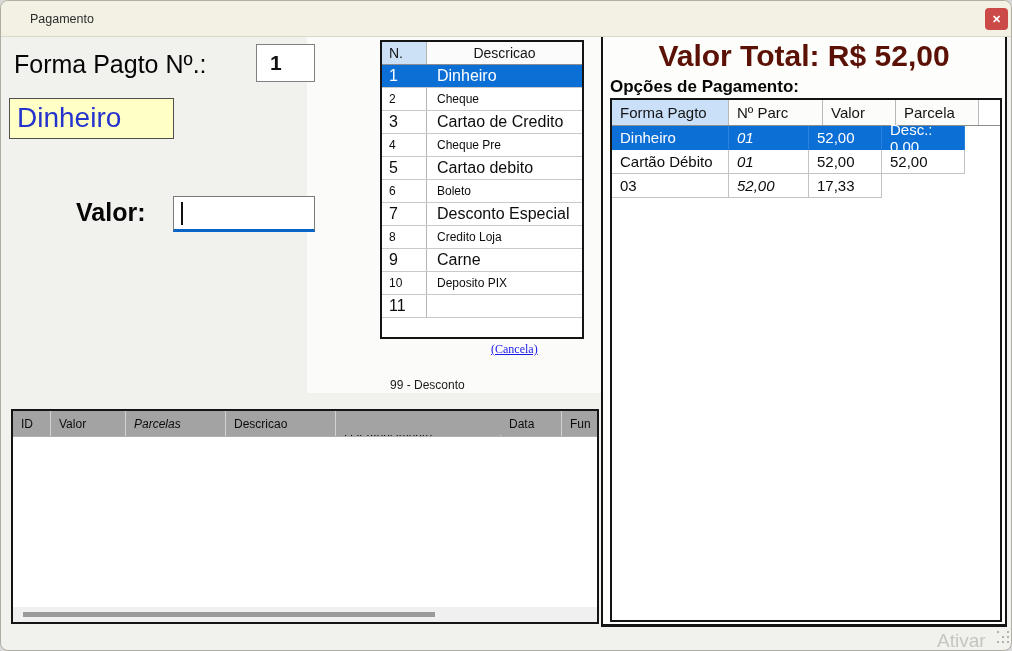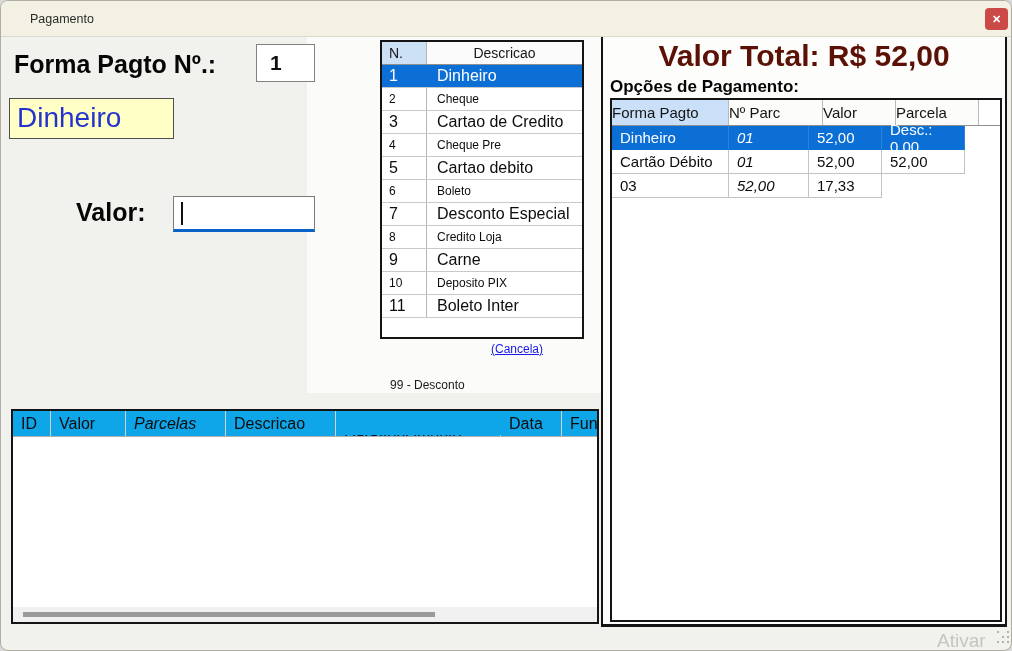--- a/index.html
+++ b/index.html
@@ -17,21 +17,21 @@
   }
   .title-text{ position:absolute; left:29px; top:11px; font-size:12.5px; color:#2b2b2b; }
   .close-btn{
     position:absolute; left:984px; top:7px; width:23px; height:22px;
     background:#cb4a48; border-radius:4px; color:#fff;
     display:flex; align-items:center; justify-content:center;
     font-size:11px; font-weight:bold; cursor:pointer;
   }
 
   
-  .lbl-forma{ position:absolute; left:13px; top:49px; font-size:25px; font-weight:bold; color:#060606; }
+  .lbl-forma{ position:absolute; left:13px; top:49px; font-size:25px; font-weight:normal; color:#060606; }
   .inp-forma{
     position:absolute; left:255px; top:43px; width:59px; height:38px;
     background:#fff; border:1px solid #818181; font-size:21px; font-weight:bold;
     padding-left:13px; font-family:"Liberation Sans",sans-serif; color:#111; outline:none;
   }
   .pay-display{
     position:absolute; left:8px; top:97px; width:165px; height:41px;
     background:#ffffc6; border:1px solid #4f4f4f; color:#2433cd;
     font-size:28px; line-height:38px; padding-left:7px;
   }
@@ -57,58 +57,58 @@
   .lheader .dcell{ background:#fbfbfb; text-align:center; padding-left:0; justify-content:center; }
   .ncell{ width:45px; border-right:1px solid #b4b4b4; padding-left:7px; display:flex; align-items:center; }
   .dcell{ flex:1; padding-left:10px; display:flex; align-items:center; }
   .lrow{ border-bottom:1px solid #c9c9c9; color:#0c0c0c; cursor:default; }
   .lrow.lg{ font-size:16px; }
   .lrow.sm{ font-size:12px; }
   .lrow.selected{ background:#0b6fd6; color:#fff; }
   .lrow.selected .ncell{ border-right-color:#0b6fd6; }
 
   .note-99{ position:absolute; left:389px; top:341px; font-size:12px; color:#1a1a1a;margin-top:36px; }
-  .link-cancela{ position:absolute; left:490px; top:341px; font-size:12px; color:#1919e8; text-decoration:underline; cursor:pointer; }
+  .link-cancela{ position:absolute; left:490px; top:341px; font-size:12px; color:#1919e8; text-decoration:underline; cursor:pointer;font-family:Liberation Serif, serif; }
 
   
   .rpanel{
     position:absolute; left:600px; top:36px; width:406px; height:590px;
     background:#fdfdfc; border-left:2px solid #141414; border-right:2px solid #141414; border-bottom:3px solid #141414;
   }
   .total-line{ position:absolute; left:0; top:2px; width:100%; text-align:center;
     font-size:30px; font-weight:bold; color:#5b1105; white-space:nowrap; }
   .opts-label{ position:absolute; left:7px; top:40px; font-size:17px; font-weight:bold; color:#060606; }
 
   .pgrid{
     position:absolute; left:7px; top:61px; width:392px; height:524px;
     background:#fff; border:2px solid #141414; overflow:hidden;
   }
   .pgrid-header{ display:flex; height:26px; font-size:15px; color:#141414; border-bottom:1px solid #8e8e8e; }
-  .pgrid-header .hc{ display:flex; align-items:center; border-right:1px solid #b9b9b9; background:#fcfcfb; }
+  .pgrid-header .hc{ display:flex; align-items:center; padding-left:8px; border-right:1px solid #b9b9b9; background:#fcfcfb; }
   .pgrid-header .hc:nth-child(1){ width:117px; background:#c9e0f8; }
   .pgrid-header .hc:nth-child(2){ width:94px; }
   .pgrid-header .hc:nth-child(3){ width:73px; }
   .pgrid-header .hc:nth-child(4){ width:83px; }
   .pgrid-header .hfill{ flex:1; background:#fff; }
   .pgrid-row{ display:flex; height:24px; font-size:15px; color:#0c0c0c; cursor:default; }
   .pgrid-row .cell{ display:flex; align-items:center; padding-left:8px;
     border-right:1px solid #c3c3c3; border-bottom:1px solid #c3c3c3; }
   .pgrid-row .cell:nth-child(1){ width:117px; }
   .pgrid-row .cell:nth-child(2){ width:80px;font-style:italic; }
   .pgrid-row .cell:nth-child(3){ width:73px; }
   .pgrid-row .cell:nth-child(4){ width:83px; }
   .pgrid-row .fill{ flex:1; }
   .pgrid-row.selected .cell{ background:#0b6fd6; color:#fff; border-bottom-color:#0b6fd6; border-right-color:#2a82dd; }
 
   
   .dtable{
     position:absolute; left:10px; top:408px; width:588px; height:215px;
     background:#fff; border:2px solid #141414; overflow:hidden;
   }
-  .dheader{ display:flex; height:26px; font-size:16px; color:#0c0c0c; border-bottom:1px solid #b0b0b0; background:#0ea5e9; }
+  .dheader{ display:flex; height:26px; font-size:12px; color:#0c0c0c; border-bottom:1px solid #b0b0b0; background:#a3a3a3; }
   .dheader .hcell{ display:flex; align-items:center; padding-left:8px; border-right:1px solid #d2d2d2; white-space:nowrap; overflow:hidden; }
   .dheader .hcell:nth-child(1){ width:38px; }
   .dheader .hcell:nth-child(2){ width:75px; }
   .dheader .hcell:nth-child(3){ width:100px;font-style:italic; }
   .dheader .hcell:nth-child(4){ width:110px; }
   .dheader .hcell:nth-child(5){ width:165px;margin-top:24px; }
   .dheader .hcell:nth-child(6){ width:61px; }
   .dheader .hcell:nth-child(7){ flex:1; border-right:none; }
   .hscroll{
     position:absolute; left:0; bottom:0; width:100%; height:15px; background:#f0f0f0;
@@ -184,21 +184,20 @@
         <div class="lrow lg">
           <div class="ncell">9</div>
           <div class="dcell">Carne</div>
         </div>
         <div class="lrow sm">
           <div class="ncell">10</div>
           <div class="dcell">Deposito PIX</div>
         </div>
         <div class="lrow lg">
           <div class="ncell">11</div>
-          <div class="dcell">Boleto Inter</div>
         </div>
       </div>
   </div>
   <span class="note-99">99 - Desconto</span>
   <span class="link-cancela">(Cancela)</span>
 
   <div class="rpanel">
     <div class="total-line">Valor Total: R$ 52,00</div>
     <div class="opts-label">Opções de Pagamento:</div>
     <div class="pgrid">

